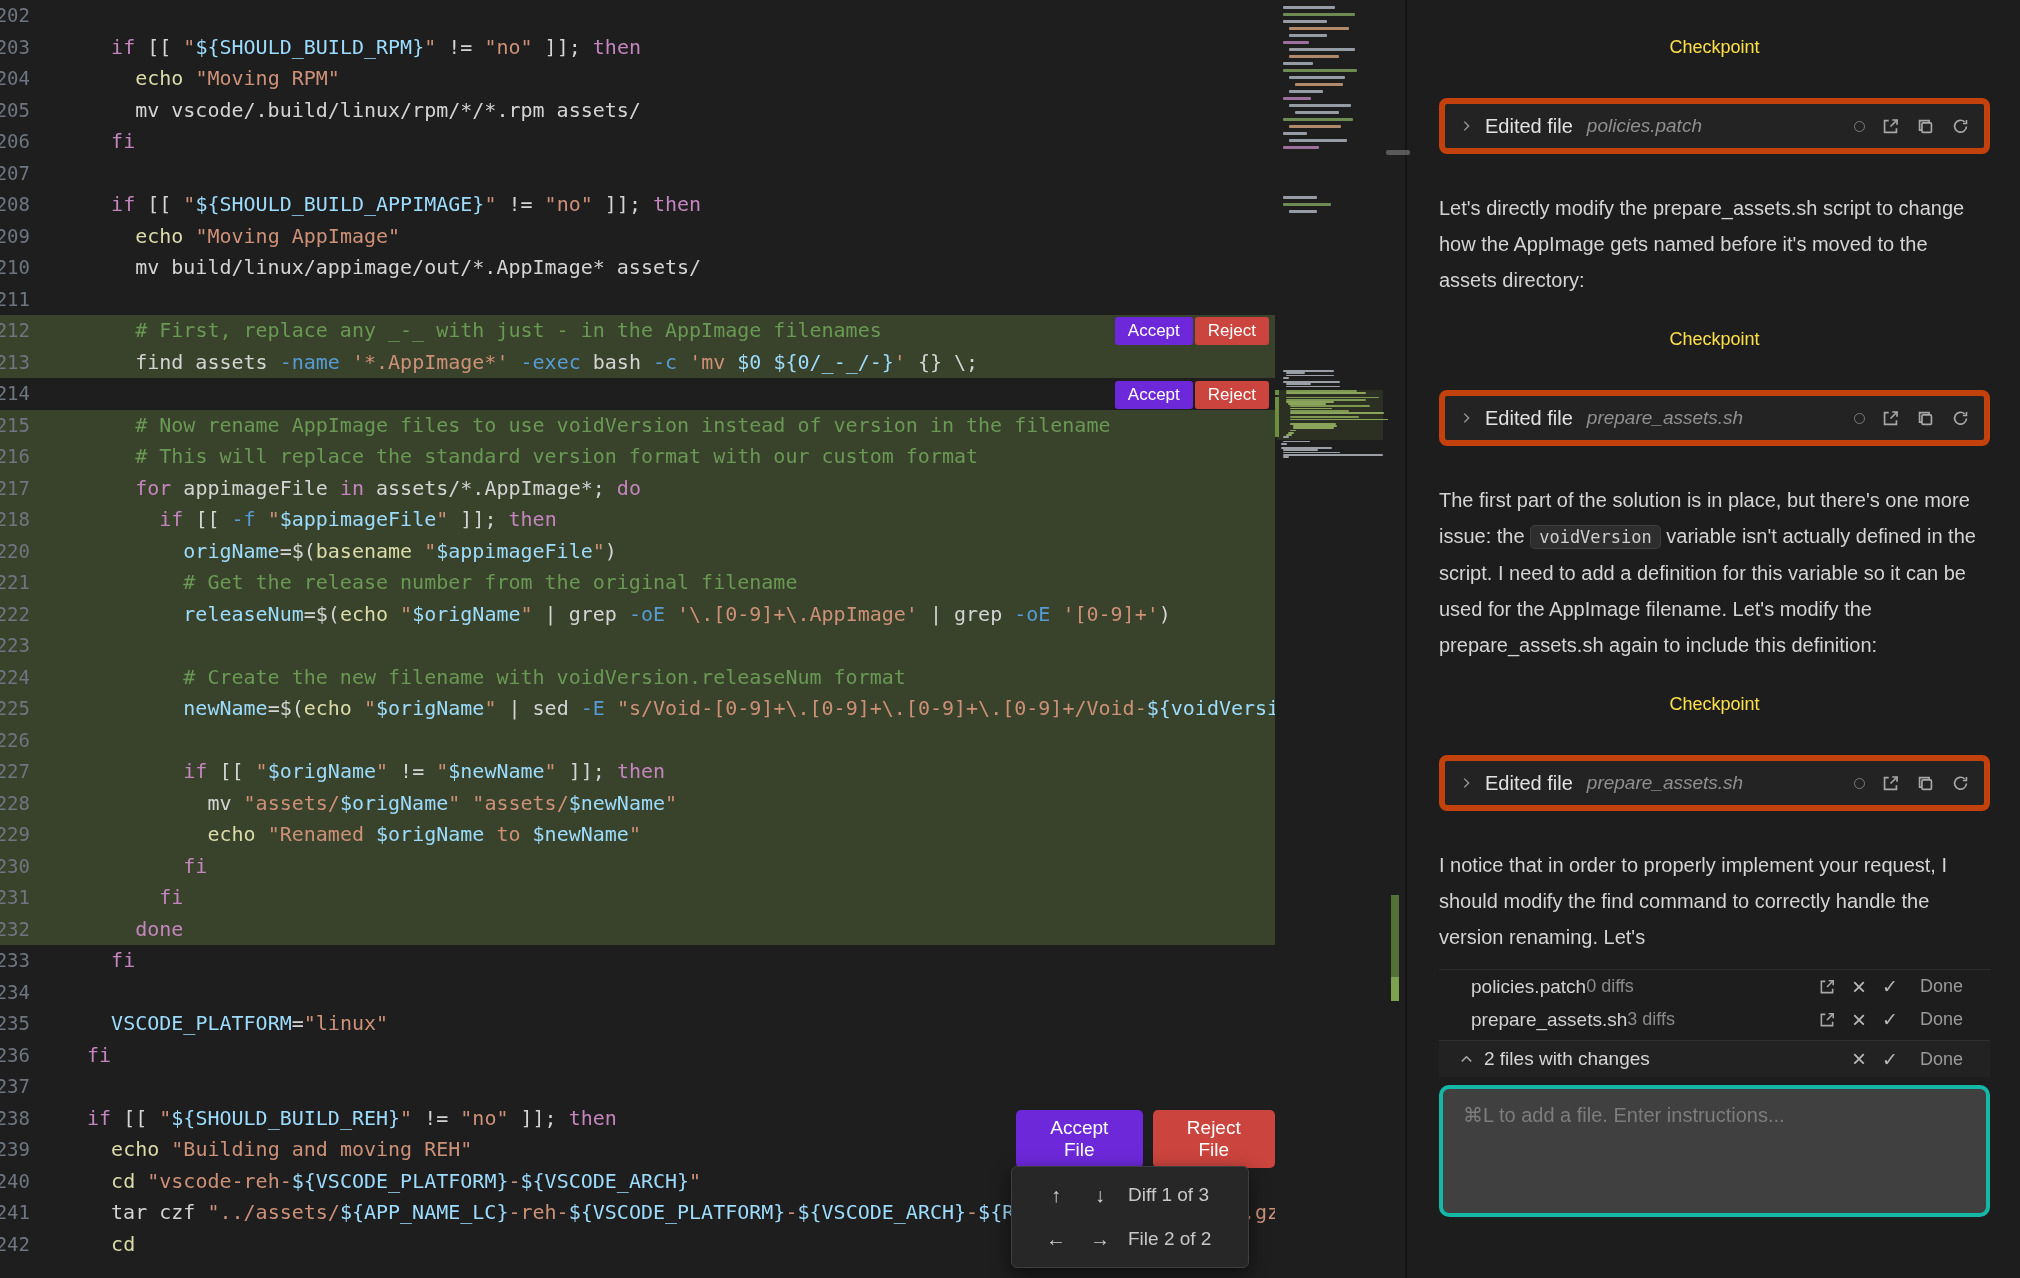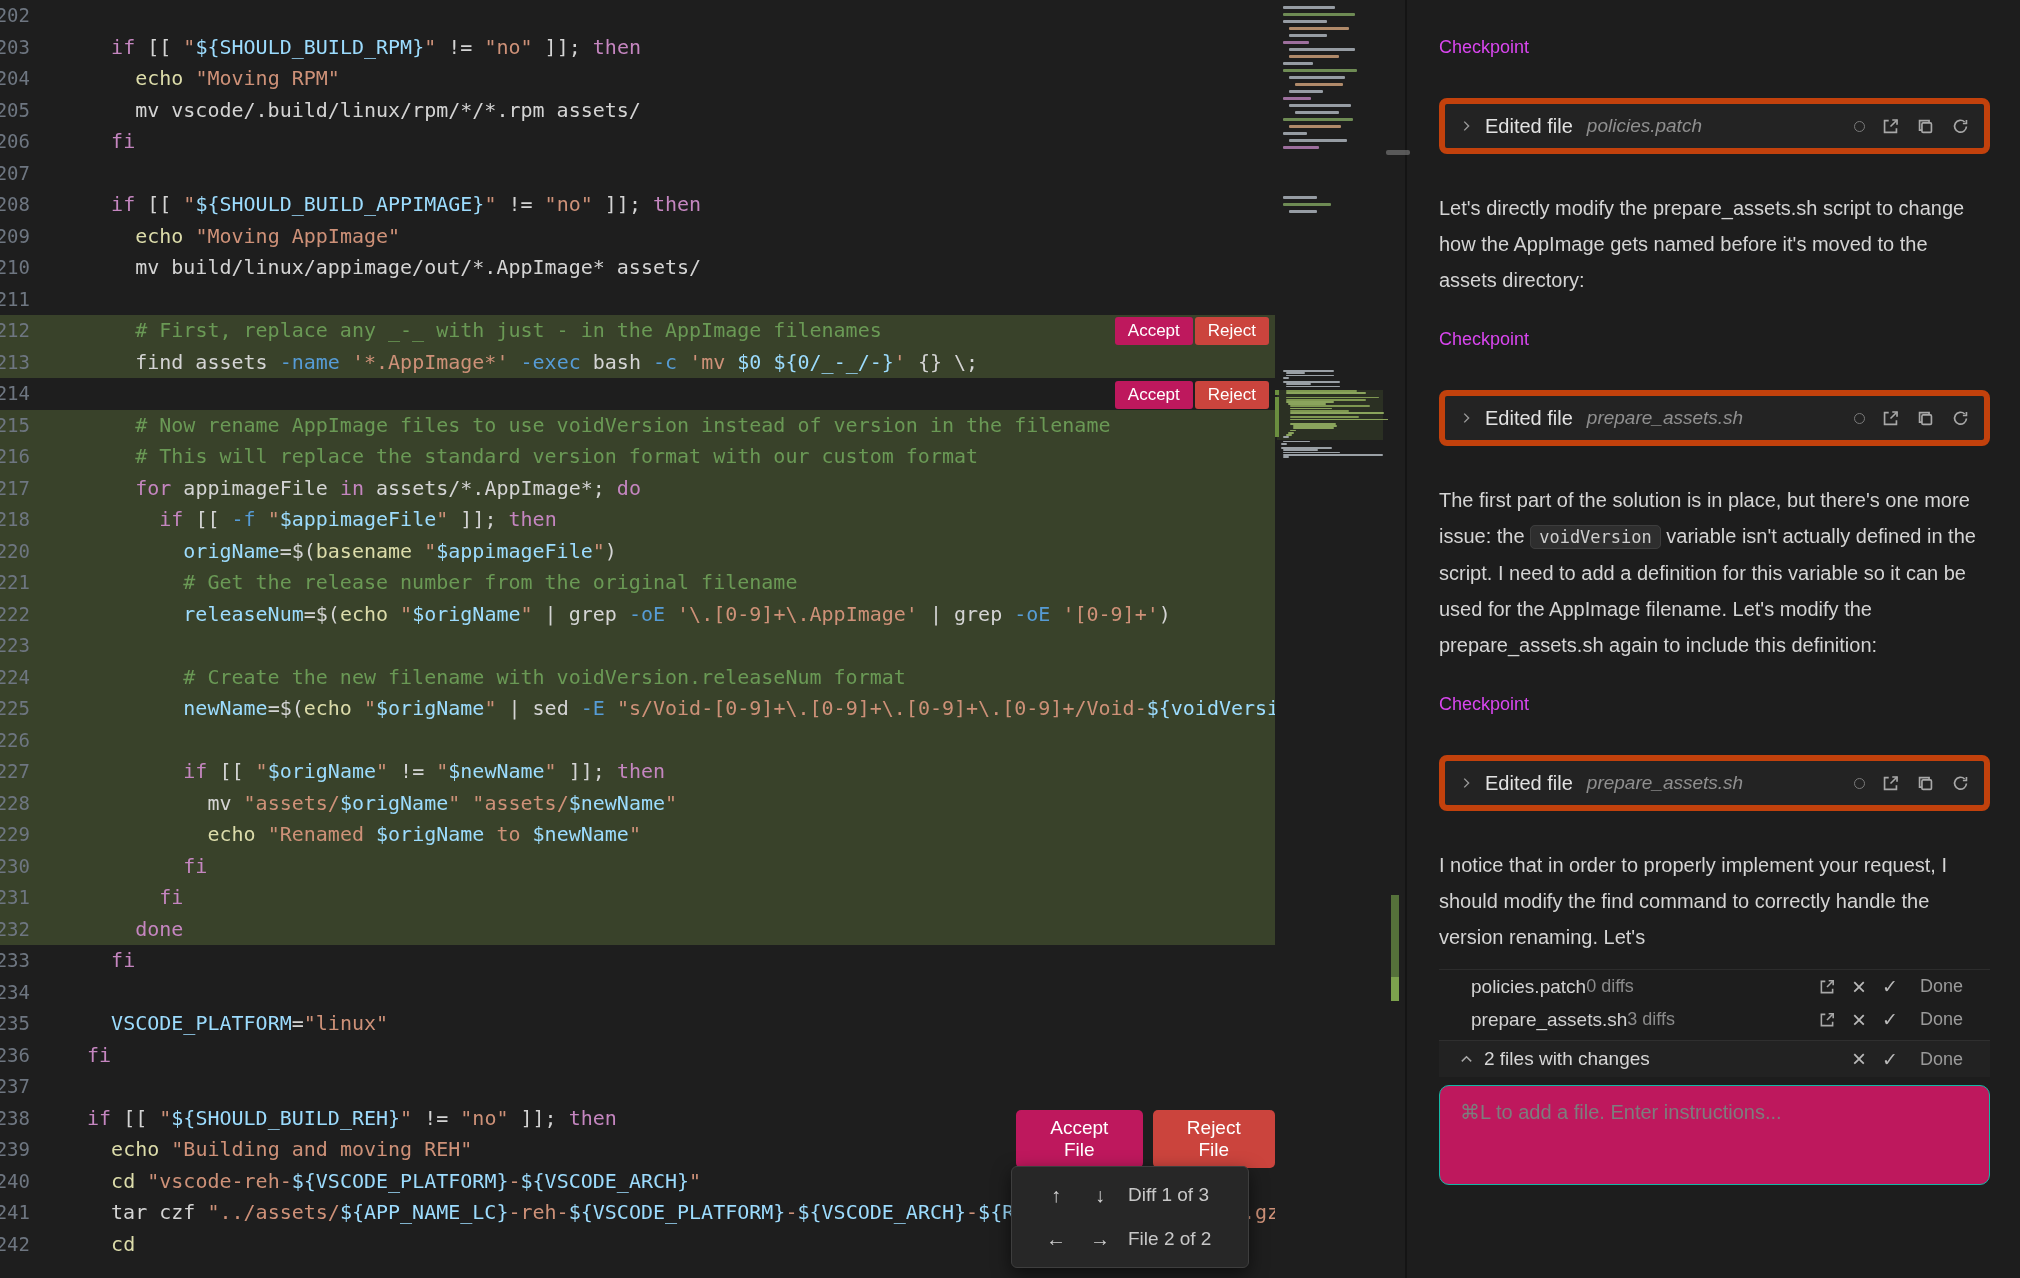--- a/index.html
+++ b/index.html
@@ -12,21 +12,21 @@
   .line{position:relative;height:31.5px;line-height:31.5px;padding-left:23px;}
   .line.added{background:#39422a;}
   .ln{position:absolute;left:-18px;width:48px;text-align:right;color:#6e7681;font-size:19px;}
   .codetext{display:block;padding-left:64px;white-space:pre;}
   .tk-kw{color:#C586C0}.tk-str{color:#CE9178}.tk-var{color:#9CDCFE}.tk-cmt{color:#6A9955}
   .tk-flag{color:#569CD6}.tk-def{color:#D4D4D4}.tk-fn{color:#DCDCAA}
 
   .diff-btns{position:absolute;right:6px;display:flex;gap:2px;z-index:6;}
   .diff-btn{border:none;cursor:pointer;color:#fff;font-family:"Liberation Sans",sans-serif;
             font-size:17px;padding:4px 13px;border-radius:3px;line-height:20px;}
-  .btn-accept{background:#be185d;}
+  .btn-accept{background:#6d28d9;}
   .btn-reject{background:#cb443d;}
 
   .file-btns{position:absolute;left:1016px;top:1110px;display:flex;gap:10px;z-index:7;}
   .file-btn{border:none;cursor:pointer;color:#fff;font-family:"Liberation Sans",sans-serif;
             font-size:19px;padding:7px 17px;border-radius:5px;}
 
   .diff-nav{position:absolute;left:1011px;top:1166px;width:236px;background:#272727;
             border:1px solid #3e3e3e;border-radius:6px;box-shadow:0 6px 18px rgba(0,0,0,.55);
             padding:6px 0;z-index:7;font-family:"Liberation Sans",sans-serif;}
   .nav-row{display:flex;align-items:center;height:44px;padding:0 0 0 30px;color:#cccccc;font-size:19px;}
@@ -48,21 +48,21 @@
   .divider{position:absolute;left:1405px;top:0;width:2px;height:1278px;background:#141414;}
 
   
   .panel{position:absolute;left:1407px;top:0;width:613px;height:1278px;background:#1d1d1d;
          color:#d4d4d4;overflow:hidden;}
   .panel-inner{padding:6px 30px 0 32px;}
   .msg{margin:36px 0 0;width:551px;font-size:20px;line-height:36px;color:#d4d4d4;}
   .msg.first{margin-top:4px;}
   .pill{background:#2e2e2e;border:1px solid #3d3d3d;border-radius:5px;padding:1px 8px;
         font-family:"DejaVu Sans Mono",monospace;font-size:17px;color:#cfcfcf;white-space:nowrap;}
-  .checkpoint{margin:30px 0 40px;text-align:left;color:#d946ef;font-size:18px;line-height:22px;}
+  .checkpoint{margin:30px 0 40px;text-align:center;color:#fde047;font-size:18px;line-height:22px;}
 
   .card{height:44px;border:6px solid #c2410c;background:#232323;border-radius:8px;
         display:flex;align-items:center;padding:0 14px;cursor:pointer;}
   .card-chevron{display:flex;color:#9a9a9a;}
   .card-title{font-size:20px;color:#e2e2e2;margin-left:12px;}
   .card-file{font-size:19px;font-style:italic;color:#8f8f8f;margin-left:14px;}
   .card-spacer,.spacer{flex:1;}
   .card-dot{width:9px;height:9px;border:1.5px solid #7a7a7a;border-radius:50%;margin-right:16px;}
   .card-icons{display:flex;gap:16px;align-items:center;}
   .cicon{display:flex;color:#a8a8a8;cursor:pointer;}
@@ -73,21 +73,21 @@
   .file-diffs{color:#8a8a8a;font-size:18px;}
   .row-icons{display:flex;gap:16px;align-items:center;}
   .x-icon{color:#b8b8b8;font-size:24px;line-height:20px;cursor:pointer;}
   .check-icon{color:#b8b8b8;font-size:19px;cursor:pointer;}
   .file-status{color:#9a9a9a;margin-left:22px;width:52px;font-size:18px;}
 
   .summary-row{display:flex;align-items:center;height:36px;margin-top:4px;border-top:1px solid #2f2f2f;
                background:#222222;padding:0 18px 0 20px;font-size:19px;cursor:pointer;}
   .summary-label{color:#d6d6d6;margin-left:10px;}
 
-  .composer{margin-top:8px;height:100px;border:1px solid #14b8a6;border-radius:10px;background:#be185d;
+  .composer{margin-top:8px;height:132px;border:4px solid #14b8a6;border-radius:10px;background:#404040;
             padding:14px 18px;box-sizing:border-box;}
   .chat-input{width:100%;background:transparent;border:none;outline:none;color:#d4d4d4;
               font-family:"Liberation Sans",sans-serif;font-size:20px;}
   .chat-input::placeholder{color:#7d7d7d;}
 </style>
 </head>
 <body>
 
 <div class="app">
 

